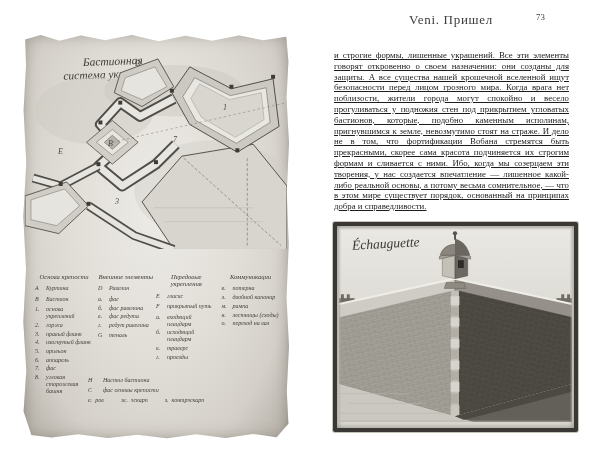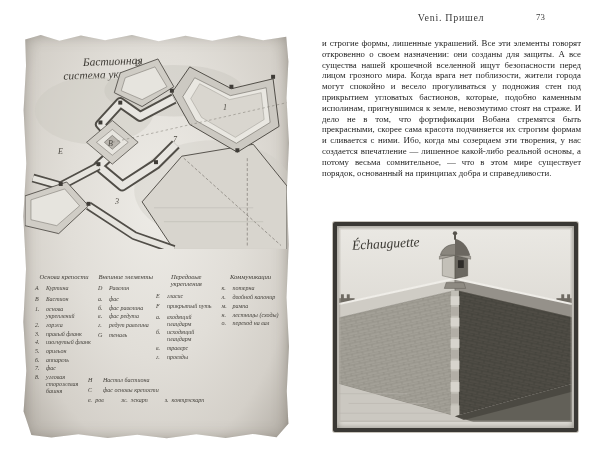--- a/index.html
+++ b/index.html
@@ -37,26 +37,26 @@
   .legend-item .k{min-width:8px;flex:0 0 auto;}
   .legend-item.cap{margin:3.5px 0;}
   .legend-footer{position:absolute;left:23%;top:104px;width:62%;}
   .lf-line{display:flex;gap:7px;font-size:6px;line-height:7px;margin-bottom:3px;}
   .lf-line .k{min-width:8px;}
   .lf-row{display:flex;gap:17px;font-size:6px;margin-top:2px;}
   .lf-row .pair{display:flex;gap:3px;}
 
   
   .running-head{position:absolute;left:322px;top:12px;width:258px;text-align:center;
-    font-size:10px;letter-spacing:.7px;color:#3c3c3c;}
+    font-size:13px;letter-spacing:.7px;color:#3c3c3c;}
   .page-num{position:absolute;left:536px;top:12px;width:44px;
     font-size:8.8px;color:#3c3c3c;}
   .body-text{position:absolute;left:322px;top:38px;width:259px;
     font-size:8.8px;line-height:10.8px;text-align:justify;color:#1d1d1d;}
-  .para{margin:0;}
+  .para{margin:12px;text-decoration:underline;}
   .para.indent{text-indent:13px;}
 
   .engraving-frame{
     position:absolute;left:333px;top:222px;width:245px;height:210px;
     background:#dedbd4;border:4px solid #3a3834;border-radius:2px;
     box-shadow:0 0 0 1px #c7c3bb, inset 0 0 6px rgba(62,58,51,.55);
     box-sizing:border-box;
   }
   .engraving-frame svg{position:absolute;left:2px;top:2px;width:233px;height:194px;}
   .engraving-caption{

